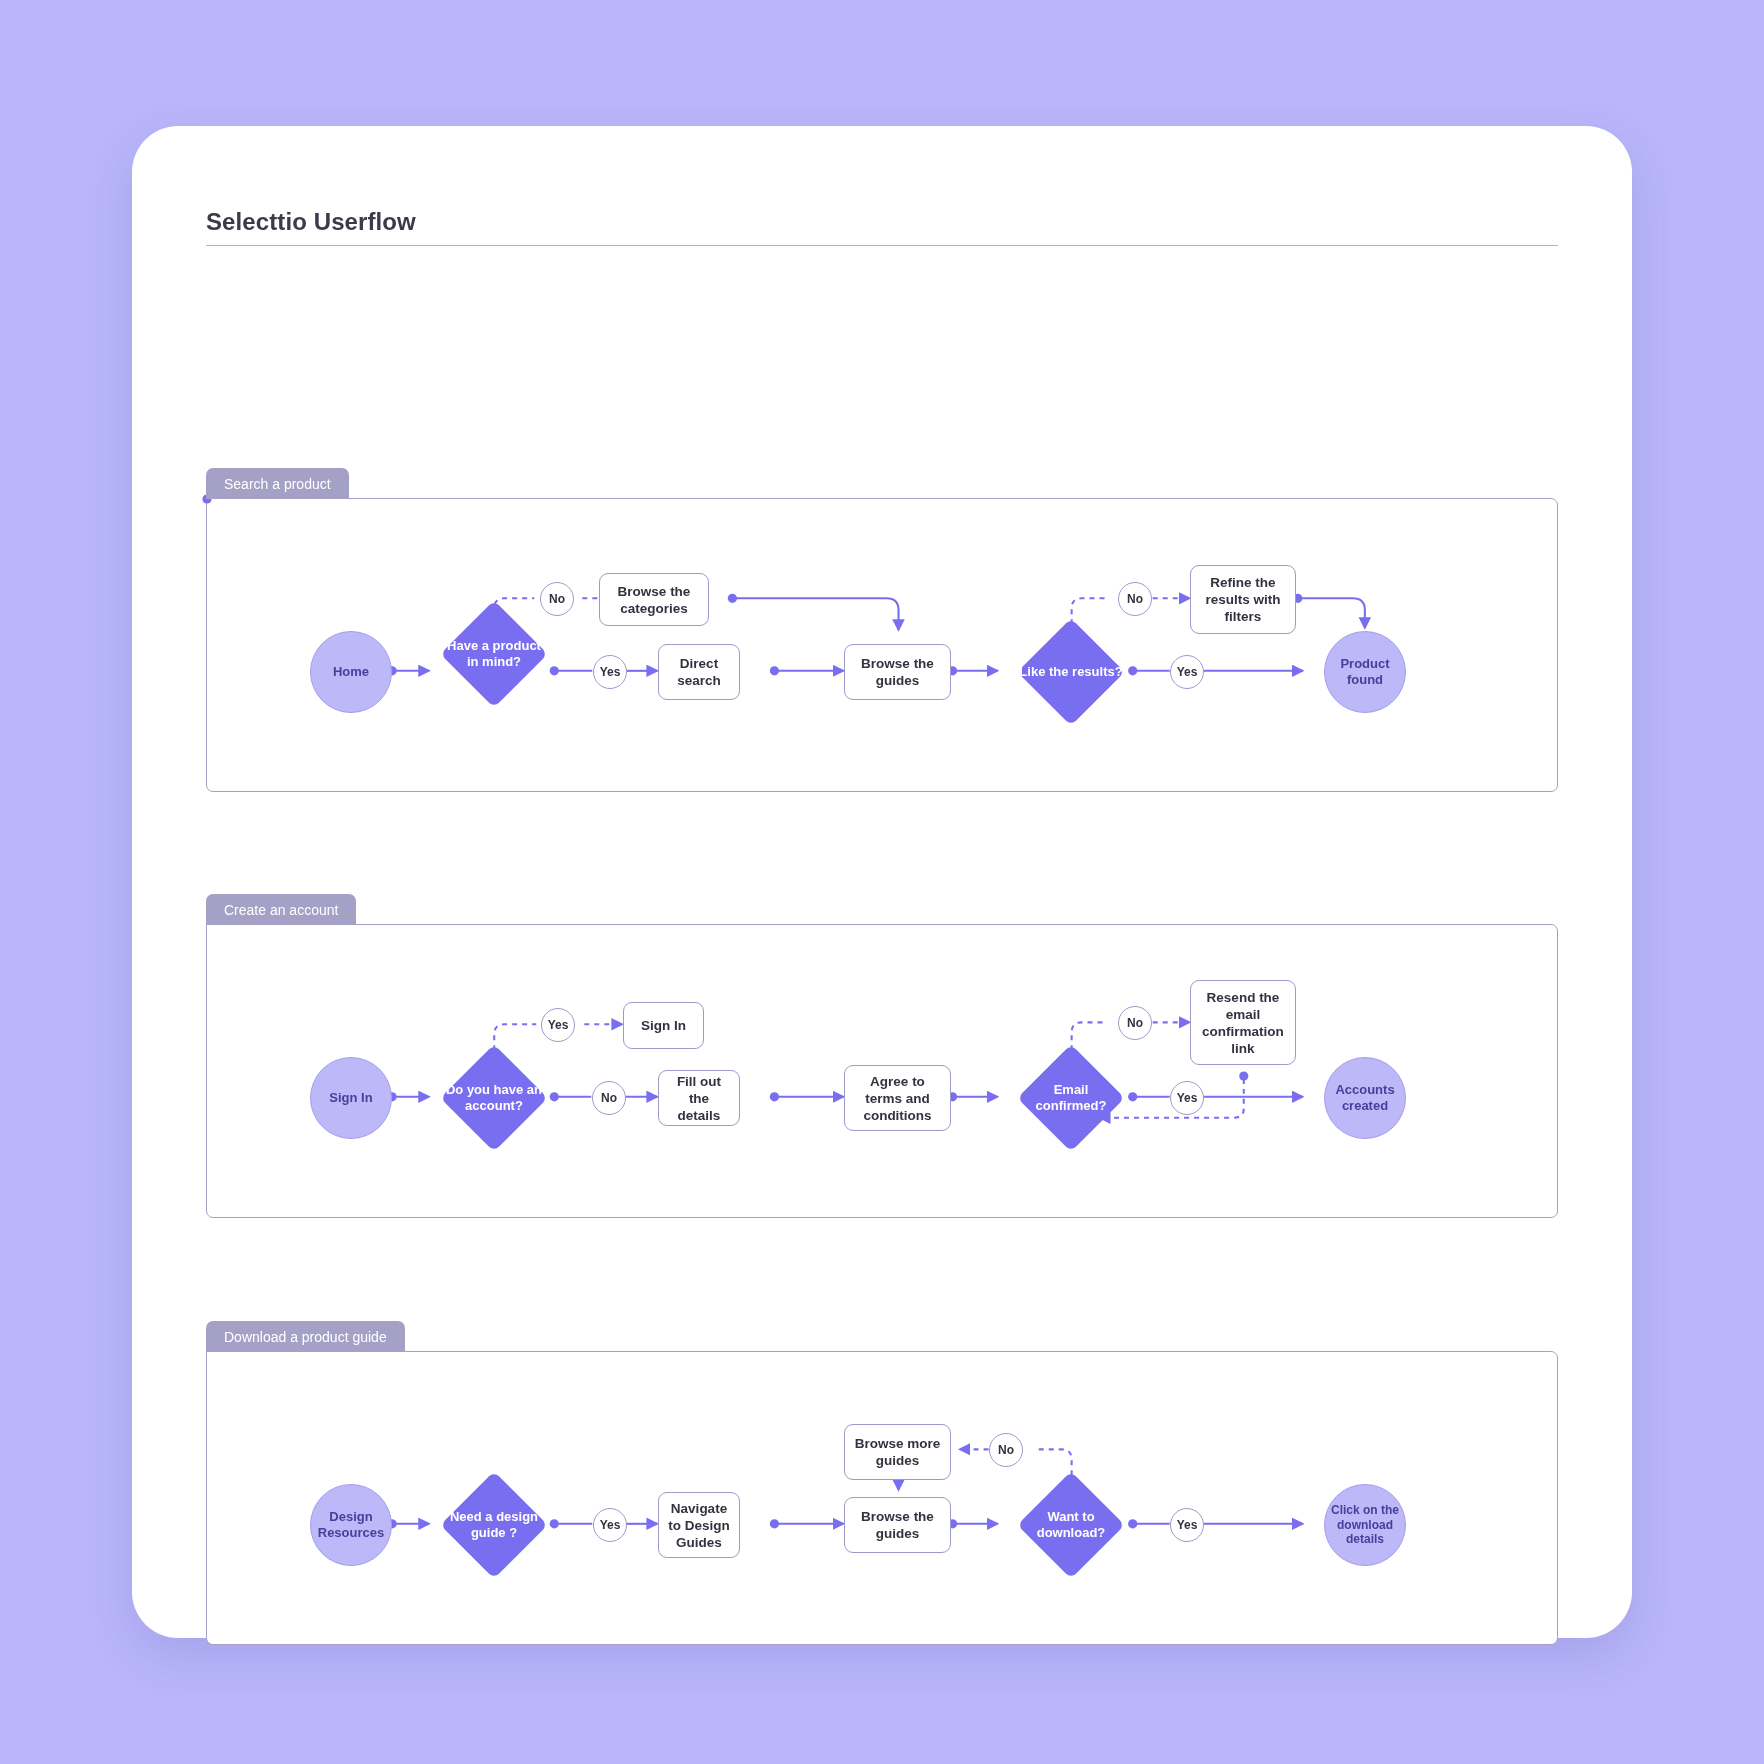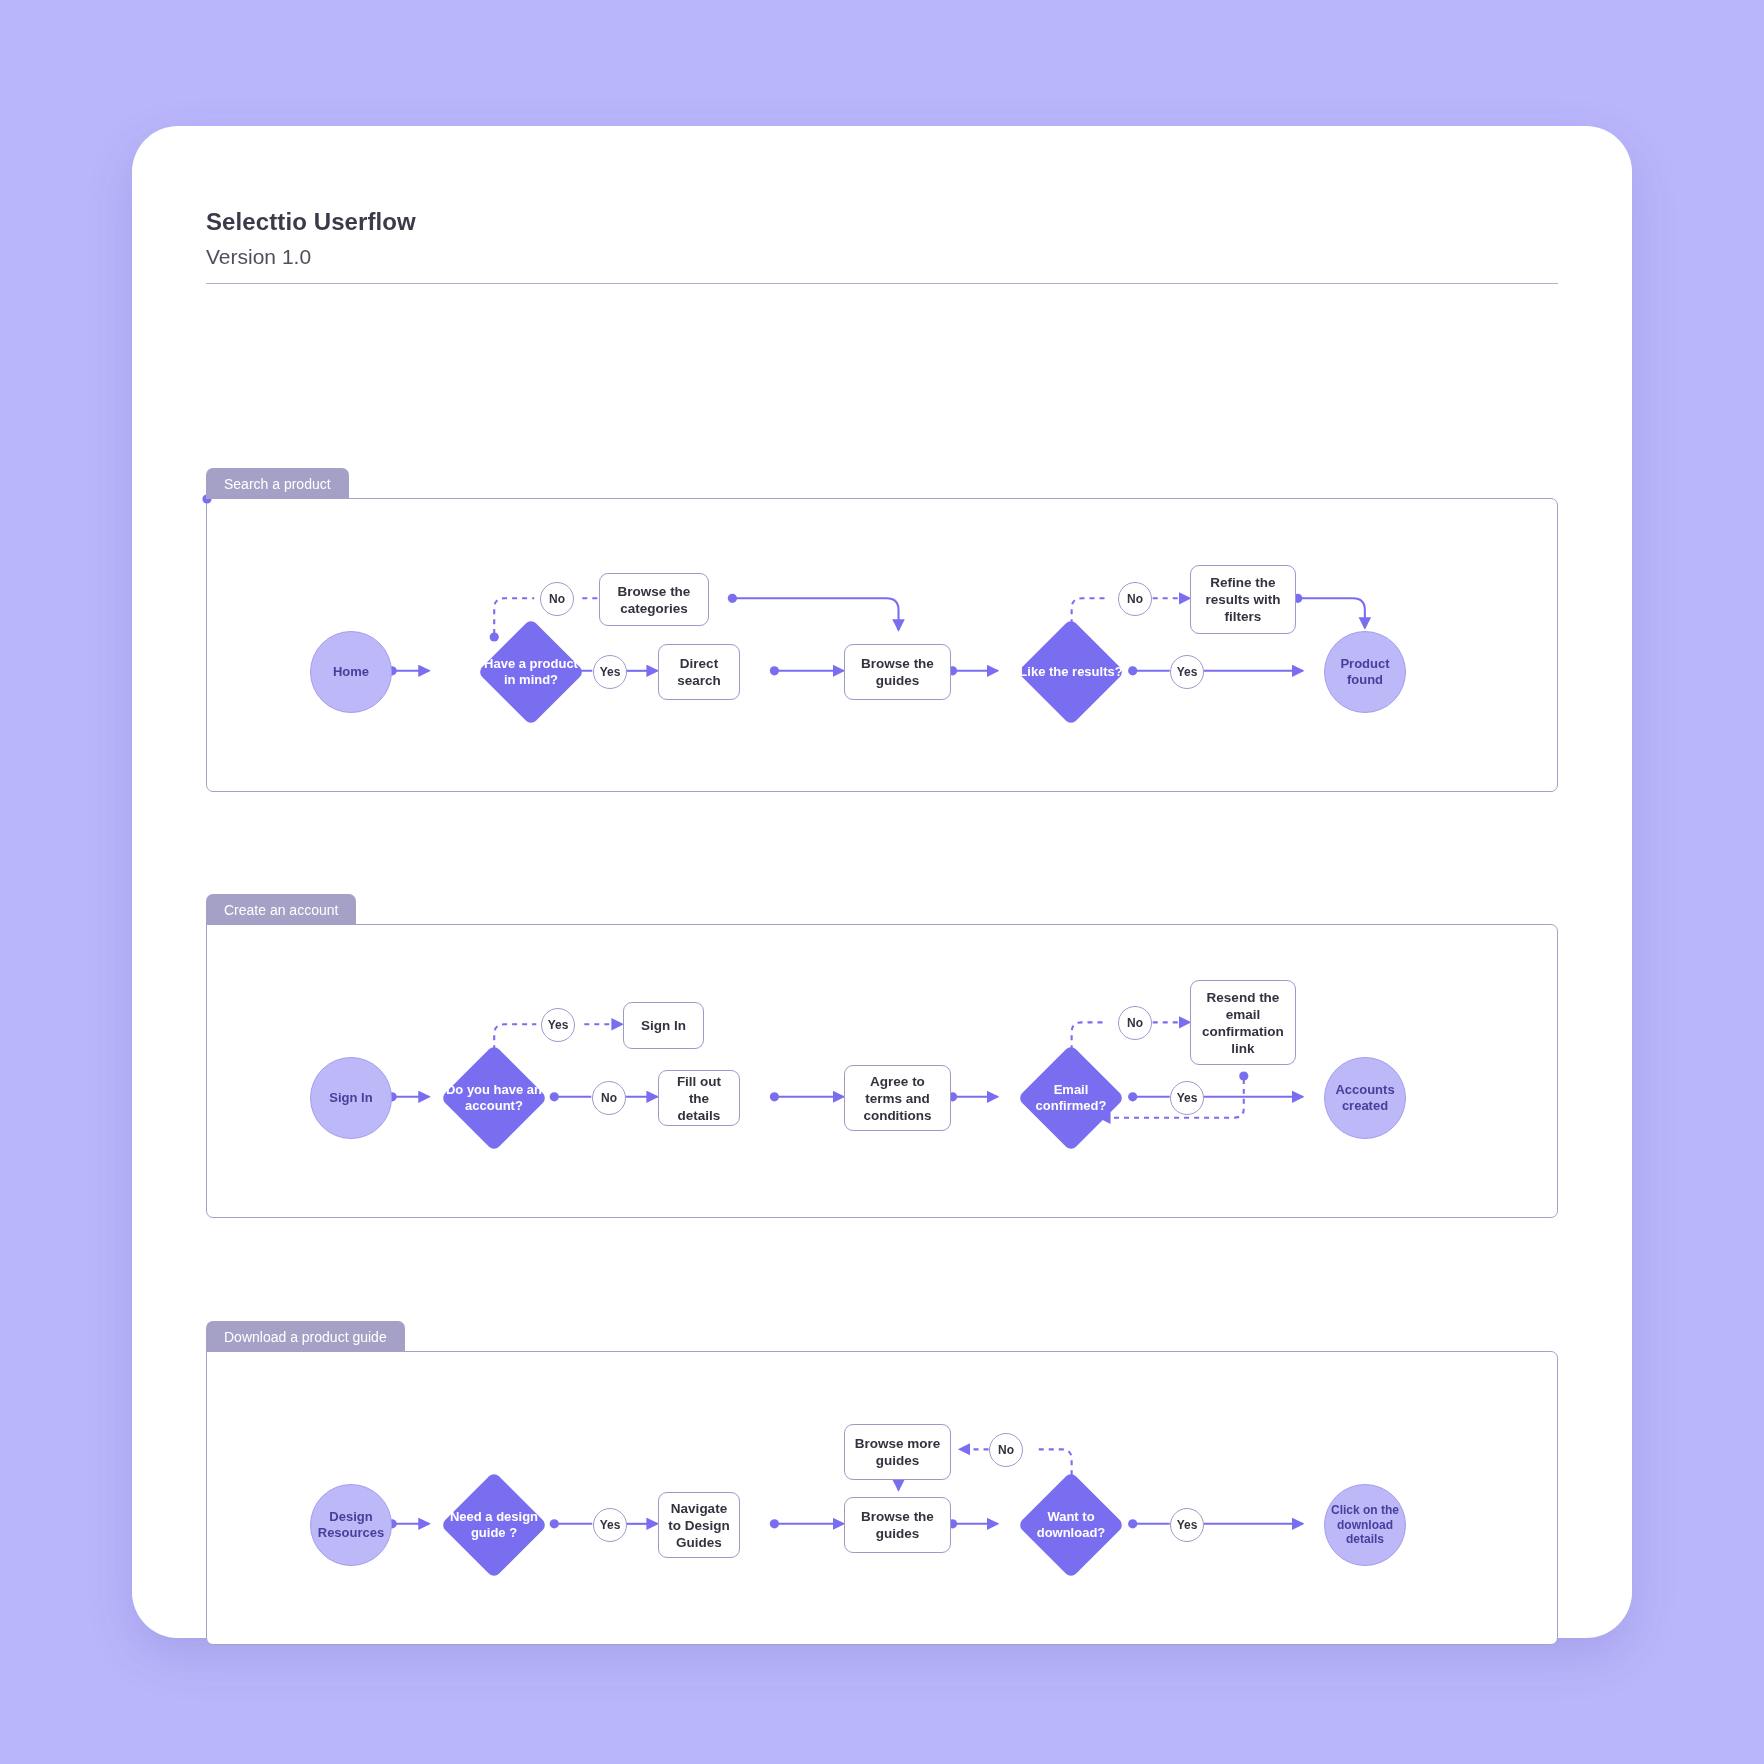--- a/index.html
+++ b/index.html
@@ -90,21 +90,20 @@
   .wires { position: absolute; left: 0; top: 0; width: 100%; height: 100%; overflow: visible; }
 </style>
 </head>
 <body>
 
 <div class="page">
   <div class="card">
 
     <div class="doc-head">
       <h1 class="doc-title">Selecttio Userflow</h1>
-      <div class="doc-version">Version 1.0</div>
       <div class="doc-rule"></div>
     </div>
 
     <div class="section" id="sec1">
       <div class="section-tab">Search a product</div>
       <div class="section-body">
 
         <svg class="wires" viewBox="0 0 1349 294" preserveAspectRatio="none">
           <defs>
             <marker id="ah1" markerWidth="7" markerHeight="7" refX="5.2" refY="3" orient="auto">
@@ -142,21 +141,21 @@
             <path d="M928,173 L962,173"></path>
             <path d="M996,173 L1095,173" marker-end="url(#ah1)"></path>
 
             <circle cx="1090" cy="100" r="4.6" fill="#7a6ef0" stroke="none"></circle>
             <path d="M1093,100 L1145,100 Q1157,100 1157,112 L1157,130" marker-end="url(#ah1)"></path>
           </g>
         </svg>
 
         <div class="node terminal" style="left:103px; top:132px;text-align:center;">Home</div>
 
-        <div class="node decision" style="left:233px; top:119px;margin-left:37px;">
+        <div class="node decision" style="left:233px; top:101px;">
           <span class="dia"></span>
           <span class="dtext">Have a product in mind?</span>
         </div>
 
         <div class="node label-pill" style="left:333px; top:83px;">No</div>
         <div class="node process" style="left:392px; top:74px; width:110px; height:53px;">Browse the categories</div>
 
         <div class="node label-pill" style="left:386px; top:156px;">Yes</div>
         <div class="node process" style="left:451px; top:145px; width:82px; height:56px;">Direct search</div>
 

